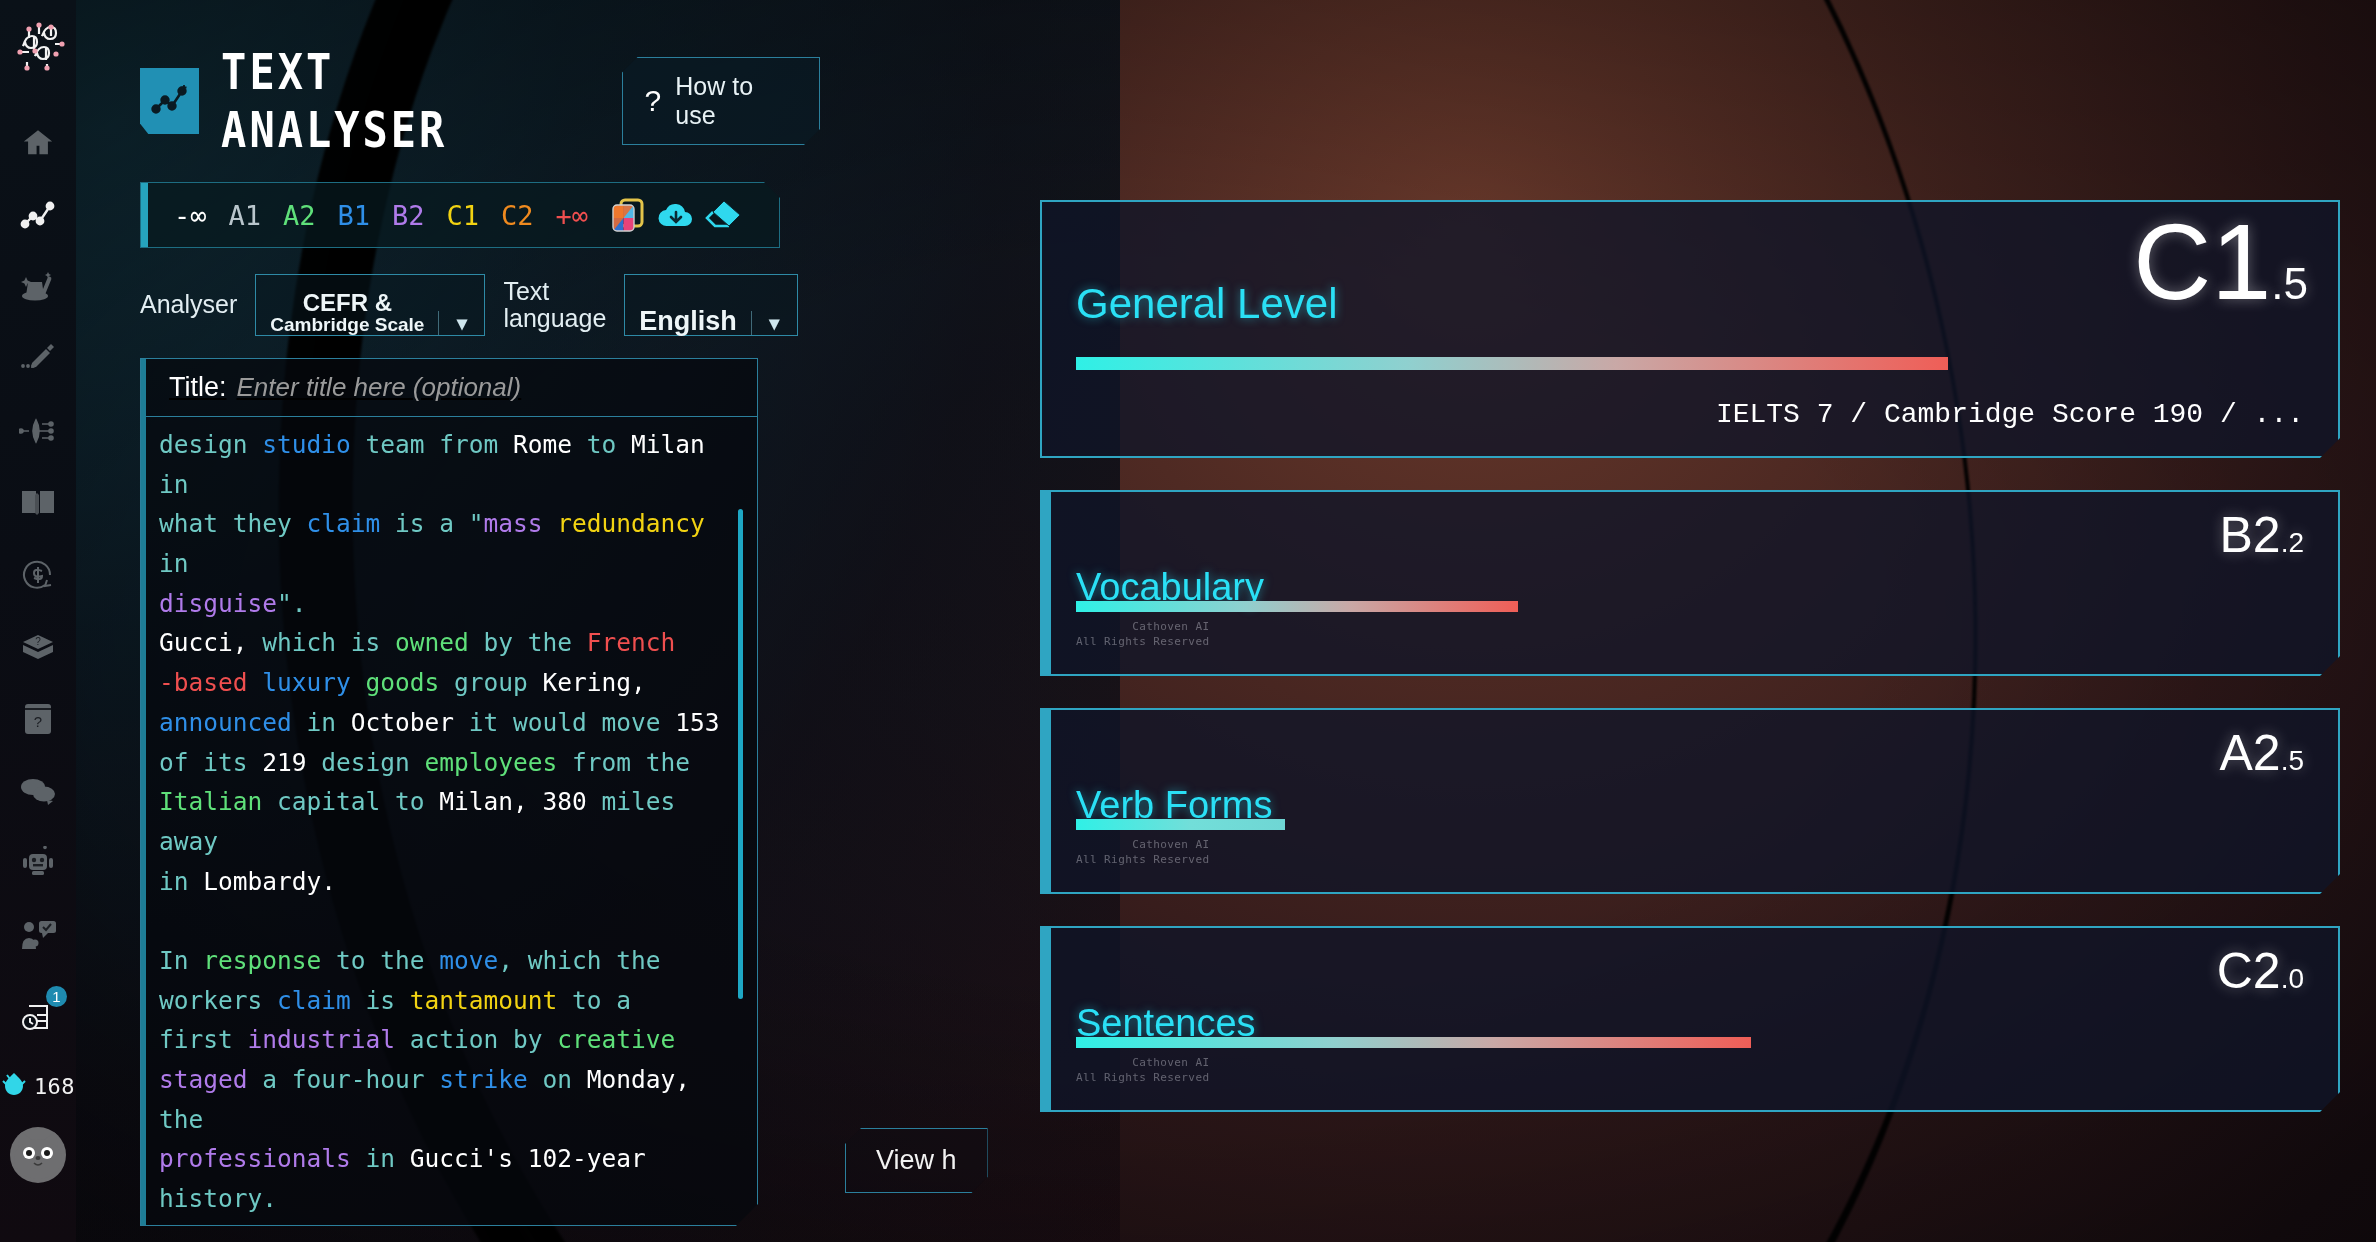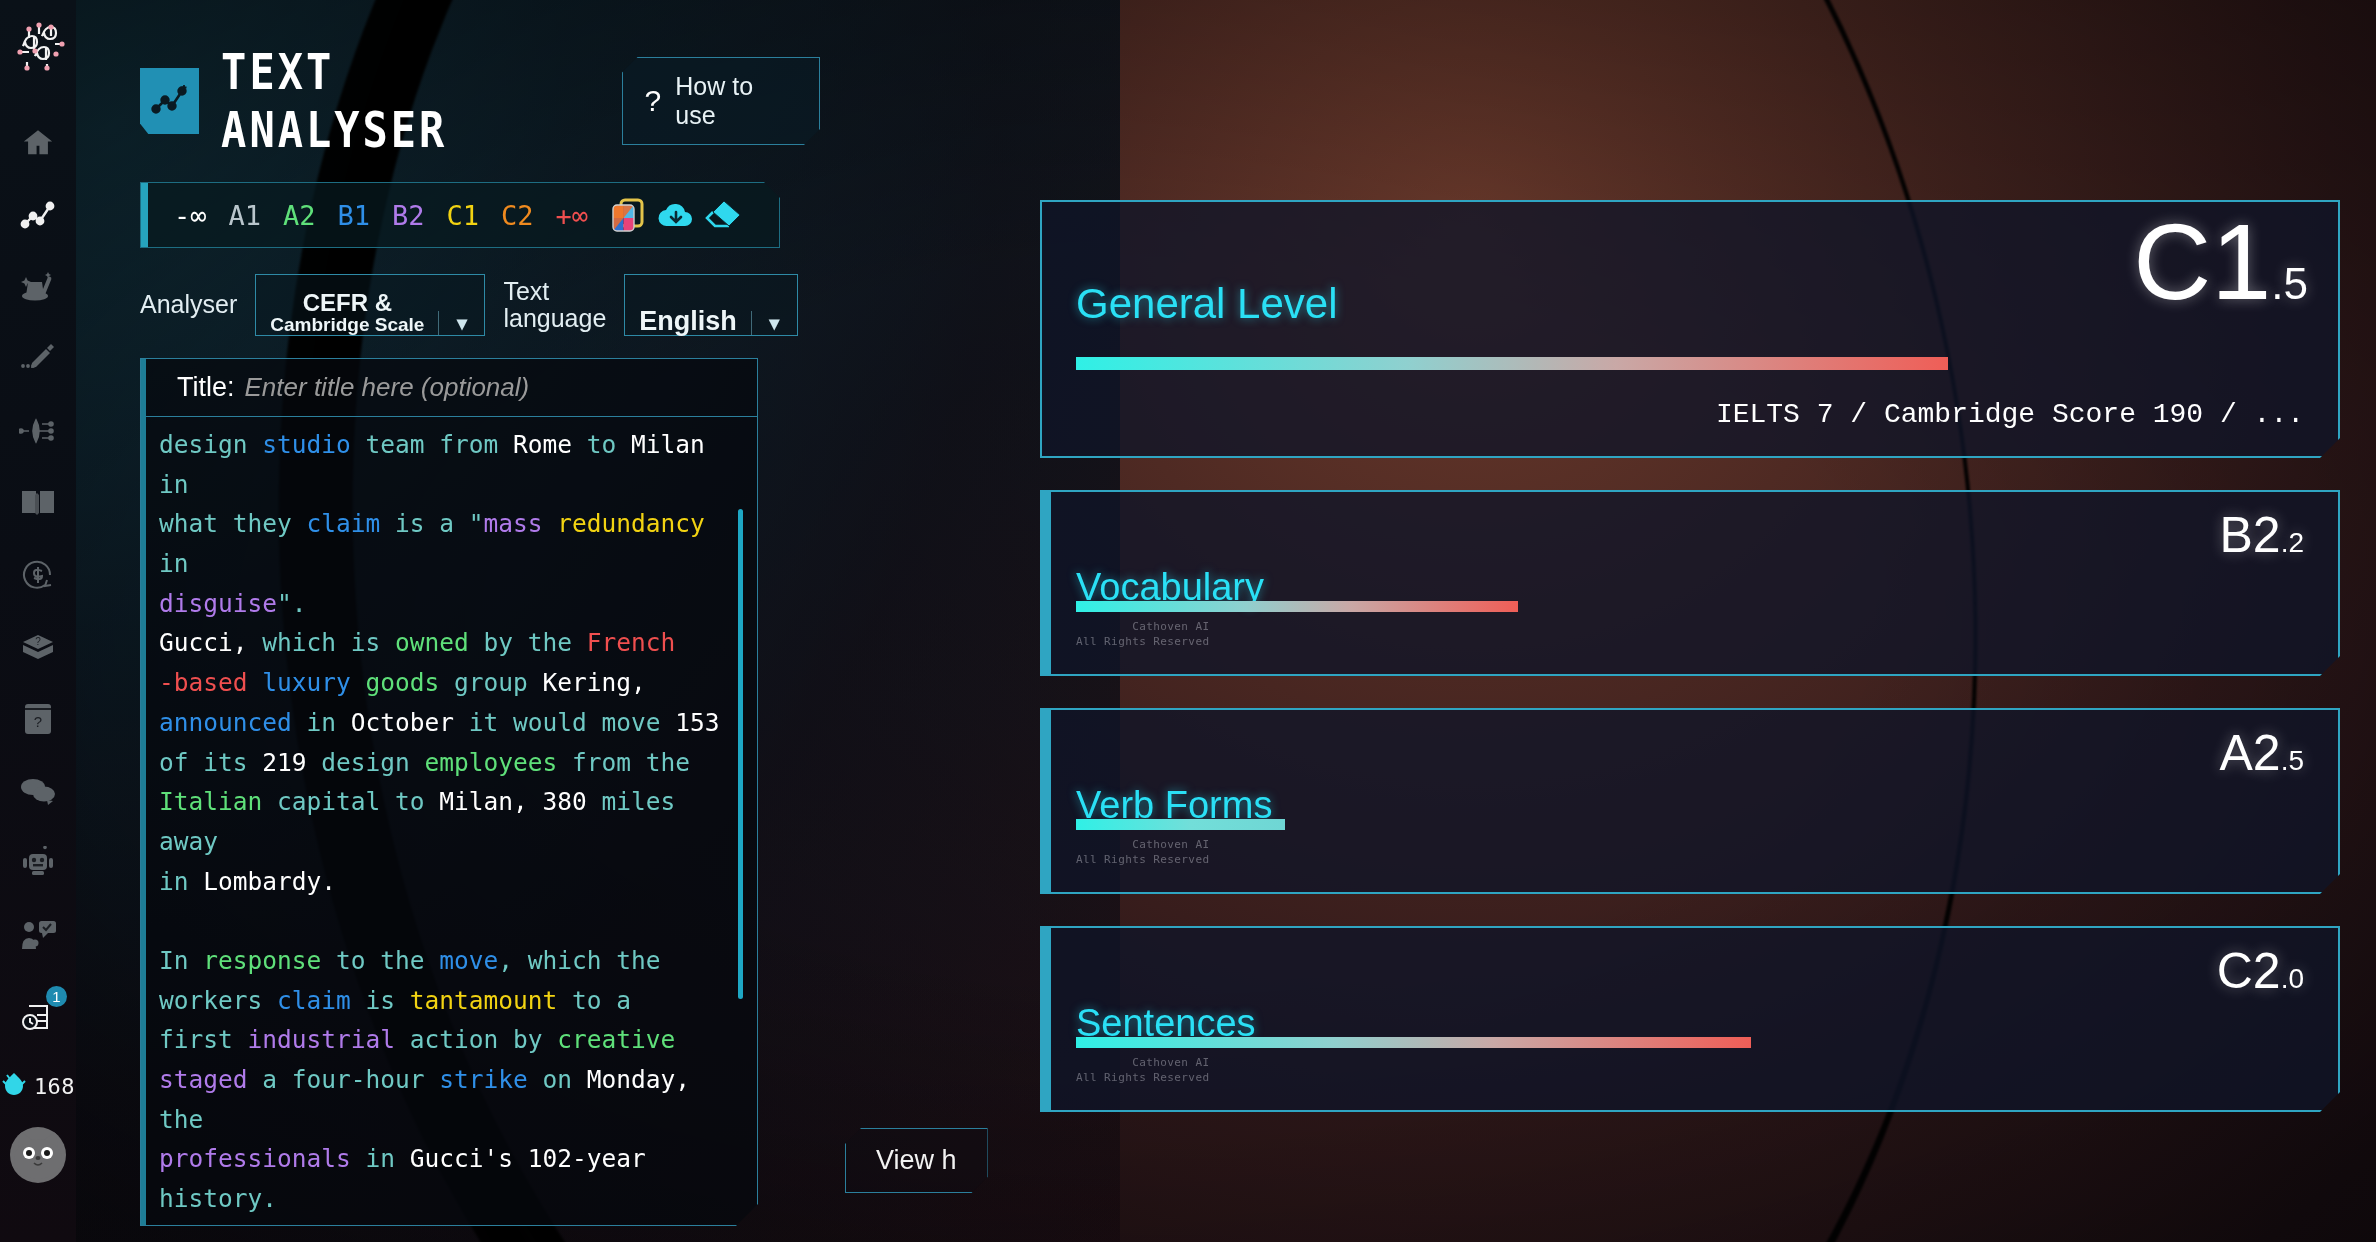--- a/index.html
+++ b/index.html
@@ -203,21 +203,21 @@
     background: rgba(5,8,14,0.72);
     clip-path: polygon(0 0, 100% 0, 100% calc(100% - 22px), calc(100% - 22px) 100%, 0 100%);
     overflow: hidden;
   }
   .editor-wrap::before {
     content:""; position:absolute; left:0; top:0; bottom:0; width:5px;
     background:#1e7d96;
   }
   .title-row {
     height: 58px; border-bottom: 1.5px solid #2b7f9c;
-    display:flex; align-items:center; padding-left: 36px; gap: 10px;
+    display:flex; align-items:center; padding-left: 28px; gap: 10px; text-decoration: underline;
   }
   .title-lbl { color:#fff; font-size: 27px; }
   .title-ph { color:#9a9a9a; font-size:26px; font-style: italic; }
   .text-body {
     padding: 8px 16px 10px 18px;
     font-family: "DejaVu Sans Mono", monospace;
     font-size: 24.5px;
     line-height: 1.62;
     color: #7fd6cf;
     position: relative;

